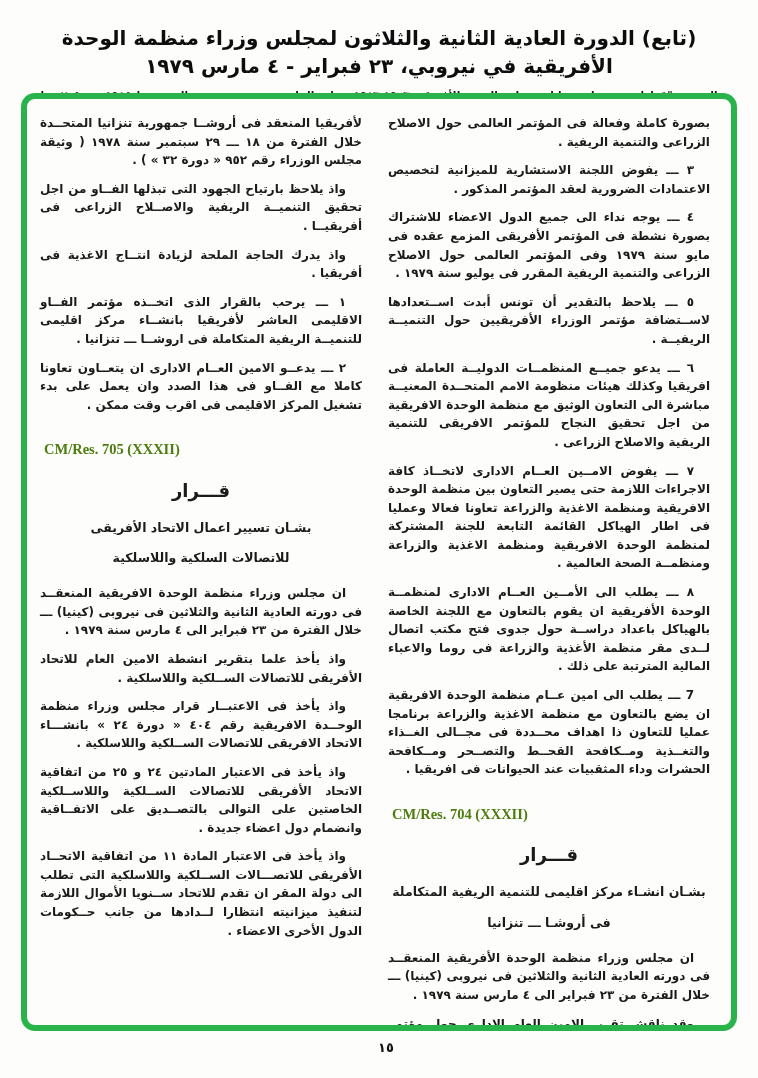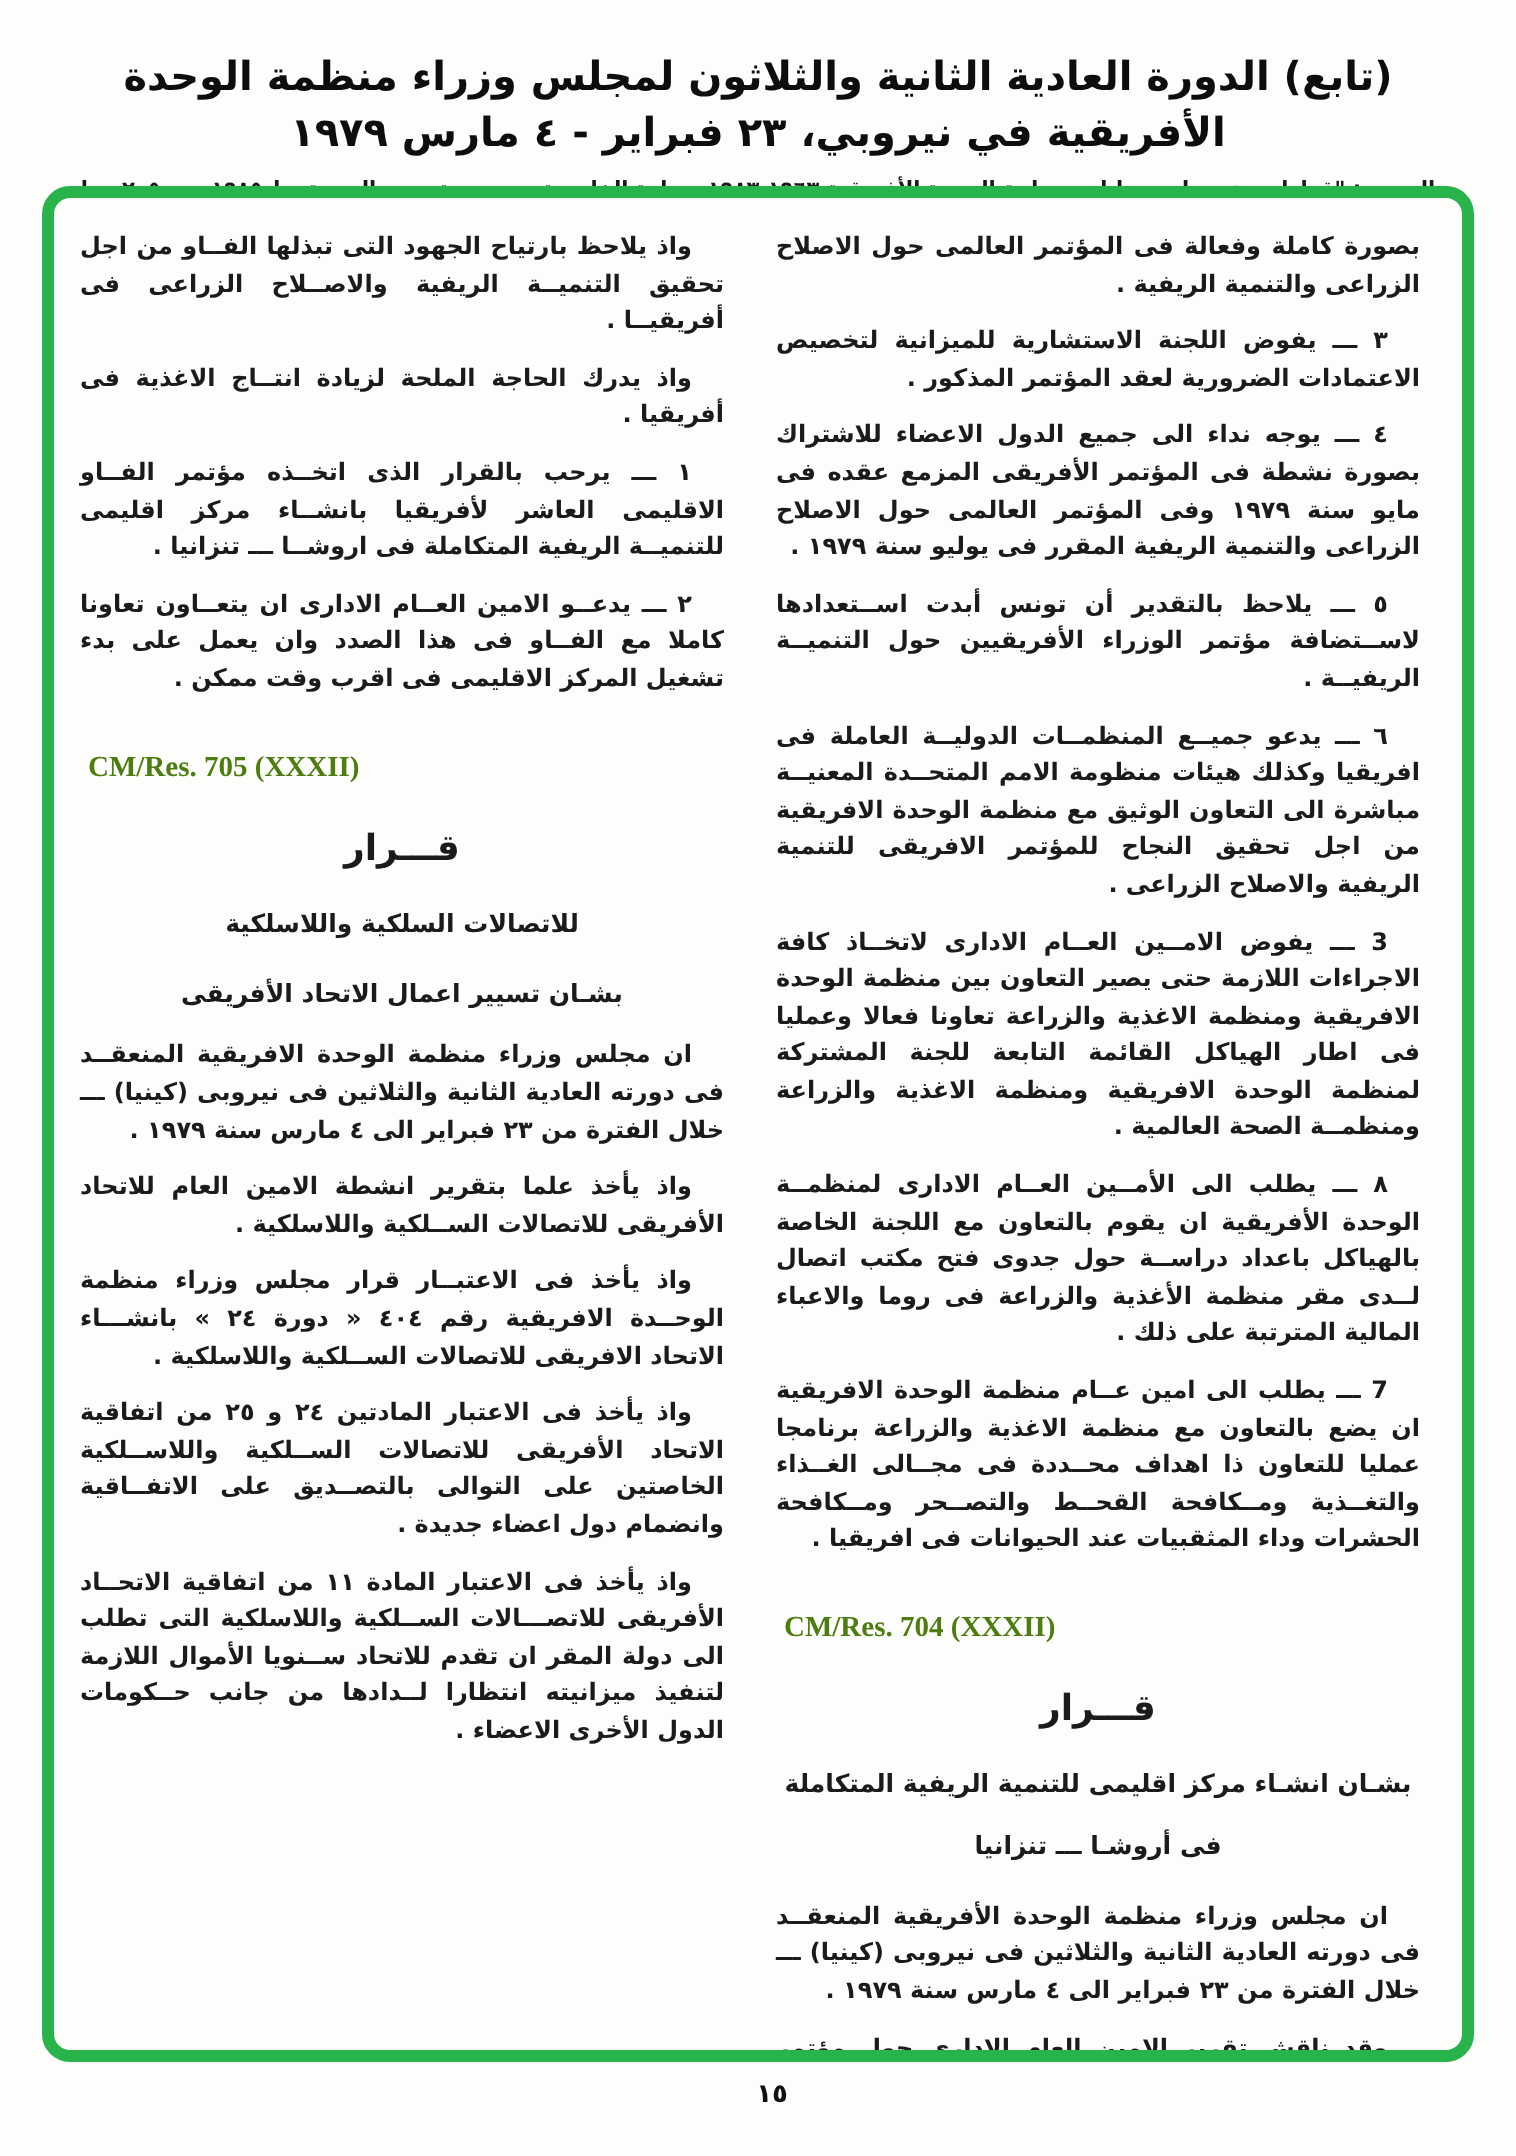--- a/index.html
+++ b/index.html
@@ -76,42 +76,43 @@
 
 <div class="content-frame" style="border-color: rgb(40, 180, 75);">
   <div class="frame-inner">
 
     <section class="col">
       <p class="para">بصورة كاملة وفعالة فى المؤتمر العالمى حول الاصلاح الزراعى والتنمية الريفية .</p>
       <p class="para indent">٣ ـــ يفوض اللجنة الاستشارية للميزانية لتخصيص الاعتمادات الضرورية لعقد المؤتمر المذكور .</p>
       <p class="para indent">٤ ـــ يوجه نداء الى جميع الدول الاعضاء للاشتراك بصورة نشطة فى المؤتمر الأفريقى المزمع عقده فى مايو سنة ١٩٧٩ وفى المؤتمر العالمى حول الاصلاح الزراعى والتنمية الريفية المقرر فى يوليو سنة ١٩٧٩ .</p>
       <p class="para indent">٥ ـــ يلاحظ بالتقدير أن تونس أبدت اســتعدادها لاســتضافة مؤتمر الوزراء الأفريقيين حول التنميــة الريفيــة .</p>
       <p class="para indent">٦ ـــ يدعو جميــع المنظمــات الدوليــة العاملة فى افريقيا وكذلك هيئات منظومة الامم المتحــدة المعنيــة مباشرة الى التعاون الوثيق مع منظمة الوحدة الافريقية من اجل تحقيق النجاح للمؤتمر الافريقى للتنمية الريفية والاصلاح الزراعى .</p>
-      <p class="para indent">3 ـــ يفوض الامــين العــام الادارى لاتخــاذ كافة الاجراءات اللازمة حتى يصير التعاون بين منظمة الوحدة الافريقية ومنظمة الاغذية والزراعة تعاونا فعالا وعمليا فى اطار الهياكل القائمة التابعة للجنة المشتركة لمنظمة الوحدة الافريقية ومنظمة الاغذية والزراعة ومنظمــة الصحة العالمية .</p>
+      <p class="para indent">٧ ـــ يفوض الامــين العــام الادارى لاتخــاذ كافة الاجراءات اللازمة حتى يصير التعاون بين منظمة الوحدة الافريقية ومنظمة الاغذية والزراعة تعاونا فعالا وعمليا فى اطار الهياكل القائمة التابعة للجنة المشتركة لمنظمة الوحدة الافريقية ومنظمة الاغذية والزراعة ومنظمــة الصحة العالمية .</p>
       <p class="para indent">٨ ـــ يطلب الى الأمــين العــام الادارى لمنظمــة الوحدة الأفريقية ان يقوم بالتعاون مع اللجنة الخاصة بالهياكل باعداد دراســة حول جدوى فتح مكتب اتصال لــدى مقر منظمة الأغذية والزراعة فى روما والاعباء المالية المترتبة على ذلك .</p>
       <p class="para indent">7 ـــ يطلب الى امين عــام منظمة الوحدة الافريقية ان يضع بالتعاون مع منظمة الاغذية والزراعة برنامجا عمليا للتعاون ذا اهداف محــددة فى مجــالى الغــذاء والتغــذية ومــكافحة القحــط والتصــحر ومــكافحة الحشرات وداء المثقبيات عند الحيوانات فى افريقيا .</p>
 
       <div class="res-number">CM/Res. 704  (XXXII)</div>
       <div class="decree">قـــرار</div>
       <div class="res-title">بشـان انشـاء مركز اقليمى للتنمية الريفية المتكاملة</div>
       <div class="res-title last">فى أروشـا ـــ تنزانيا</div>
       <p class="para indent">ان مجلس وزراء منظمة الوحدة الأفريقية المنعقــد فى دورته العادية الثانية والثلاثين فى نيروبى (كينيا) ـــ خلال الفترة من ٢٣ فبراير الى ٤ مارس سنة ١٩٧٩ .</p>
       <p class="para indent">وقد ناقش تقرير الامين العام الادارى حول مؤتمر منظمة الاغذية والزراعة ( الفــاو ) الاقليمى العــاشر</p>
     </section>
 
     <section class="col">
+      <p class="para">لأفريقيا المنعقد فى أروشــا جمهورية تنزانيا المتحــدة خلال الفترة من ١٨ ـــ ٢٩ سبتمبر سنة ١٩٧٨ ( وثيقة مجلس الوزراء رقم ٩٥٢ « دورة ٣٢ » ) .</p>
       <p class="para indent">واذ يلاحظ بارتياح الجهود التى تبذلها الفــاو من اجل تحقيق التنميــة الريفية والاصــلاح الزراعى فى أفريقيــا .</p>
       <p class="para indent">واذ يدرك الحاجة الملحة لزيادة انتــاج الاغذية فى أفريقيا .</p>
       <p class="para indent">١ ـــ يرحب بالقرار الذى اتخــذه مؤتمر الفــاو الاقليمى العاشر لأفريقيا بانشــاء مركز اقليمى للتنميــة الريفية المتكاملة فى اروشــا ـــ تنزانيا .</p>
       <p class="para indent">٢ ـــ يدعــو الامين العــام الادارى ان يتعــاون تعاونا كاملا مع الفــاو فى هذا الصدد وان يعمل على بدء تشغيل المركز الاقليمى فى اقرب وقت ممكن .</p>
 
       <div class="res-number">CM/Res. 705  (XXXII)</div>
       <div class="decree">قـــرار</div>
+      <div class="res-title">بشـان تسيير اعمال الاتحاد الأفريقى</div>
       <div class="res-title last">للاتصالات السلكية واللاسلكية</div>
-      <div class="res-title">بشـان تسيير اعمال الاتحاد الأفريقى</div>
       <p class="para indent">ان مجلس وزراء منظمة الوحدة الافريقية المنعقــد فى دورته العادية الثانية والثلاثين فى نيروبى (كينيا) ـــ خلال الفترة من ٢٣ فبراير الى ٤ مارس سنة ١٩٧٩ .</p>
       <p class="para indent">واذ يأخذ علما بتقرير انشطة الامين العام للاتحاد الأفريقى للاتصالات الســلكية واللاسلكية .</p>
       <p class="para indent">واذ يأخذ فى الاعتبــار قرار مجلس وزراء منظمة الوحــدة الافريقية رقم ٤٠٤ « دورة ٢٤ » بانشـــاء الاتحاد الافريقى للاتصالات الســلكية واللاسلكية .</p>
       <p class="para indent">واذ يأخذ فى الاعتبار المادتين ٢٤ و ٢٥ من اتفاقية الاتحاد الأفريقى للاتصالات الســلكية واللاســلكية الخاصتين على التوالى بالتصــديق على الاتفــاقية وانضمام دول اعضاء جديدة .</p>
       <p class="para indent">واذ يأخذ فى الاعتبار المادة ١١ من اتفاقية الاتحــاد الأفريقى للاتصـــالات الســلكية واللاسلكية التى تطلب الى دولة المقر ان تقدم للاتحاد ســنويا الأموال اللازمة لتنفيذ ميزانيته انتظارا لــدادها من جانب حــكومات الدول الأخرى الاعضاء .</p>
     </section>
 
   </div>
 </div>
 

